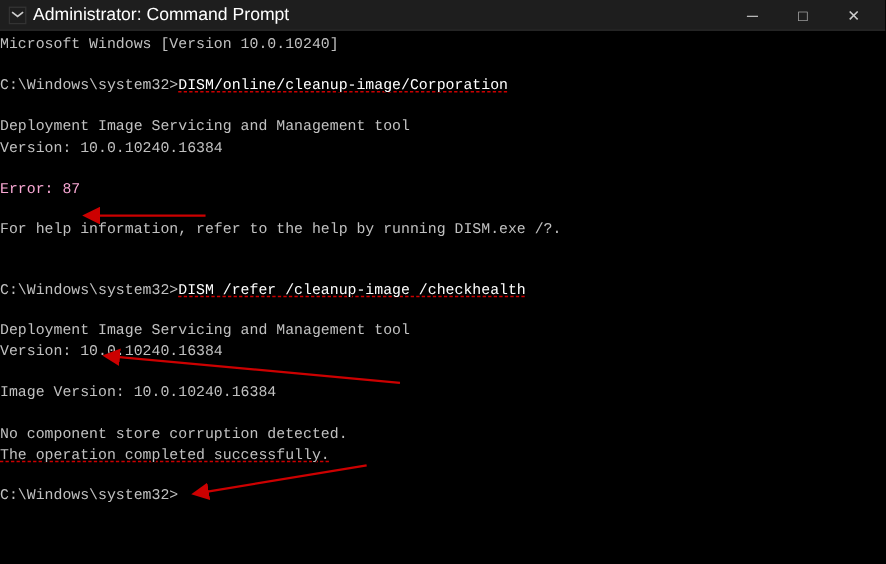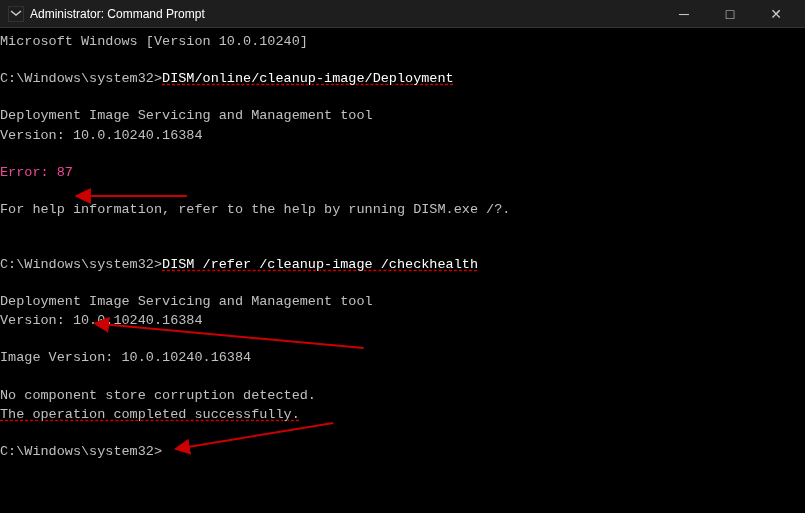--- a/index.html
+++ b/index.html
@@ -36,21 +36,21 @@
       align-items: center;
       justify-content: center;
     }
     .titlebar-icon svg {
       width: 14px;
       height: 14px;
     }
     .titlebar-title {
       color: #fff;
       font-family: 'Segoe UI', Arial, sans-serif;
-      font-size: 12px;
+      font-size: 16px;
     }
     .titlebar-controls {
       display: flex;
       align-items: center;
       gap: 0;
     }
     .title-btn {
       width: 46px;
       height: 28px;
       background: transparent;
@@ -78,21 +78,21 @@
       color: #c0c0c0;
     }
     .line.blank { height: 1.3em; }
     .highlight-cmd {
       color: #fff;
       text-decoration: underline;
       text-decoration-color: #cc0000;
       text-decoration-style: dashed;
       text-underline-offset: 2px;
     }
-    .error-text { color: #ec4899; }
+    .error-text { color: #f9a8d4; }
     .success-line {
       text-decoration: underline;
       text-decoration-color: #cc0000;
       text-decoration-style: dashed;
       text-underline-offset: 2px;
     }
 
     
     .arrows-overlay {
       position: absolute;
@@ -119,21 +119,21 @@
     <button class="title-btn">─</button>
     <button class="title-btn">□</button>
     <button class="title-btn close">✕</button>
   </div>
 </div>
 
 <div class="terminal">
 
   <div class="line">Microsoft Windows [Version 10.0.10240]</div>
   <div class="line blank"></div>
-  <div class="line">C:\Windows\system32&gt;<span class="highlight-cmd">DISM/online/cleanup-image/Deployment</span></div>
+  <div class="line">C:\Windows\system32&gt;<span class="highlight-cmd">DISM/online/cleanup-image/Corporation</span></div>
   <div class="line blank"></div>
   <div class="line">Deployment Image Servicing and Management tool</div>
   <div class="line">Version: 10.0.10240.16384</div>
   <div class="line blank"></div>
   <div class="line error-text">Error: 87</div>
   <div class="line blank"></div>
   <div class="line">For help information, refer to the help by running DISM.exe /?.</div>
   <div class="line blank"></div>
   <div class="line blank"></div>
   <div class="line">C:\Windows\system32&gt;<span class="highlight-cmd">DISM /refer /cleanup-image /checkhealth</span></div>

